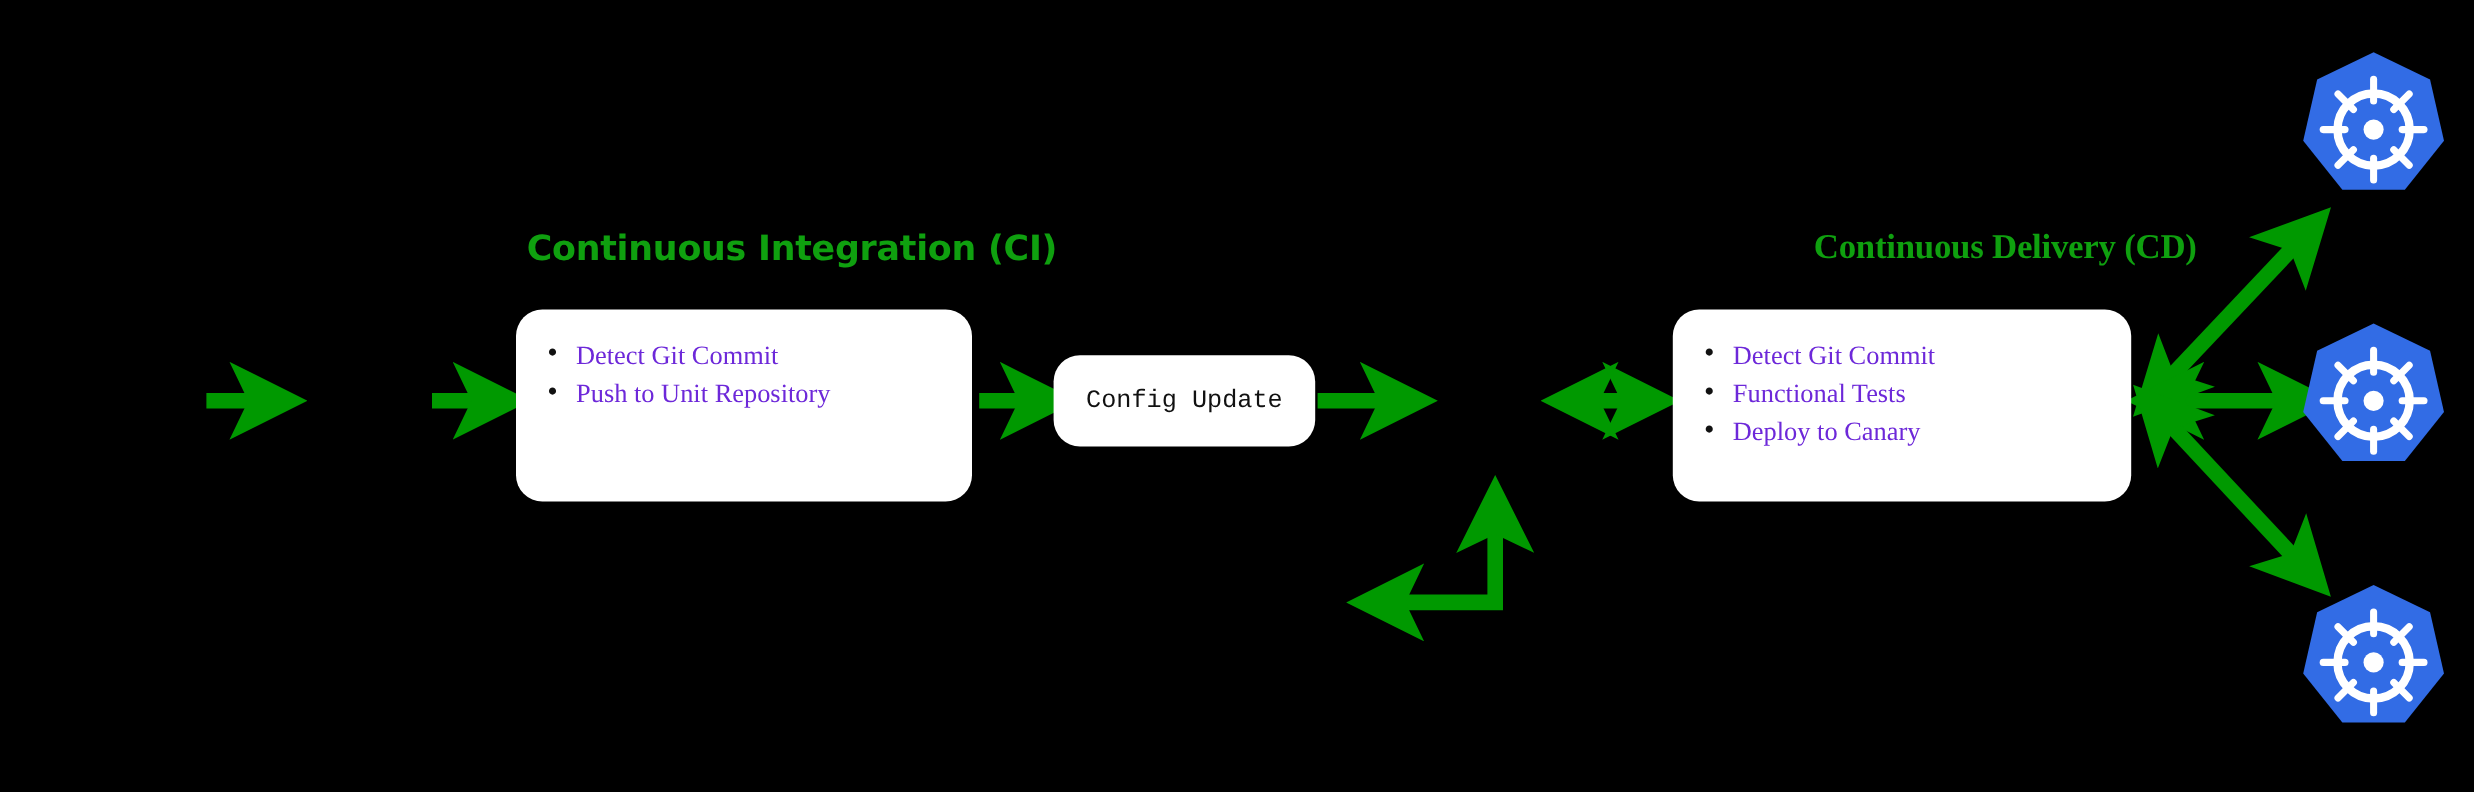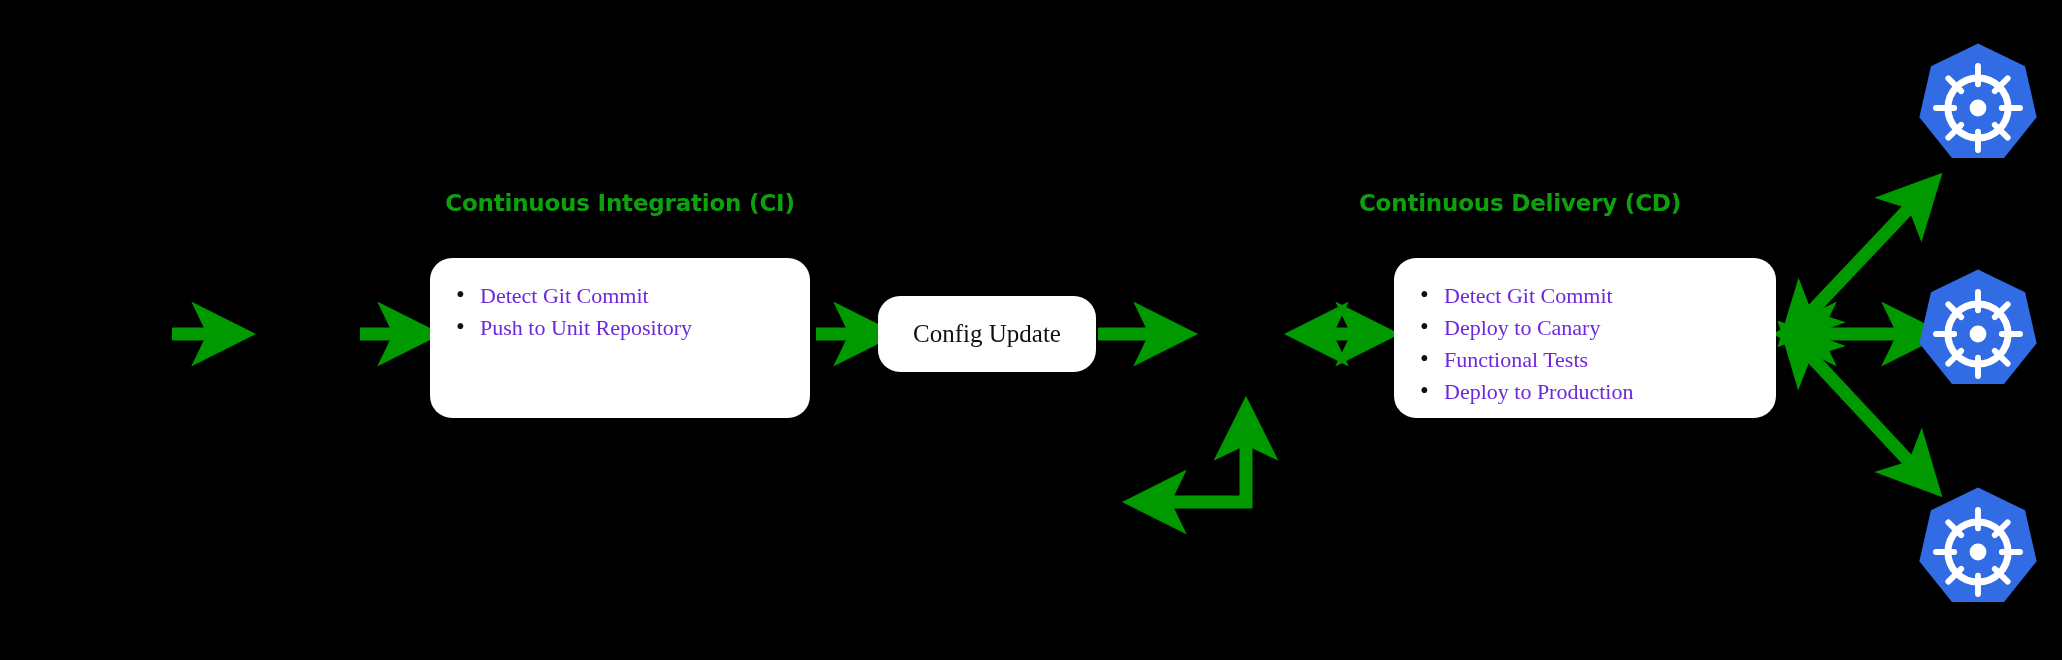--- a/index.html
+++ b/index.html
@@ -23,25 +23,26 @@
     top: 0;
     width: 2062px;
     height: 660px;
   }
   
   .section-title {
     position: absolute;
     color: #0fa00f;
     font-family: "DejaVu Sans", sans-serif;
     font-weight: bold;
-    font-size: 23px;
+    font-size: 29px;
     letter-spacing: -0.2px;
     white-space: nowrap;
     text-align: center;
     transform: translateX(-50%);
+    margin-left: 40px;
   }
   
   .card {
     position: absolute;
     background: #ffffff;
     border-radius: 22px;
     box-sizing: border-box;
   }
   .card ul {
     list-style: none;
@@ -63,22 +64,22 @@
     left: 4px;
     top: -1px;
     font-size: 25px;
     color: #111111;
   }
   .card-plain {
     display: flex;
     align-items: center;
     justify-content: center;
     color: #111111;
-    font-size: 25px;
-    font-family: Liberation Serif, serif;
+    font-size: 21px;
+    font-family: Liberation Mono, monospace;
   }
   
   .k8s {
     position: absolute;
   }
 </style>
 </head>
 <body>
 
 <div id="stage">
@@ -134,28 +135,27 @@
 
   <div class="card" style="left:430px; top:258px; width:380px; height:160px; padding:22px 0 0 22px;">
     <ul>
       <li>Detect Git Commit</li>
       <li>Push to Unit Repository</li>
     </ul>
   </div>
 
   <div class="card card-plain" style="left:878px; top:296px; width:218px; height:76px;">Config Update</div>
 
-  <div class="section-title" style="left:1520px; top:190px;">Continuous Delivery (CD)</div>
+  <div class="section-title" style="left:1631px; top:190px;font-family:Liberation Serif, serif;">Continuous Delivery (CD)</div>
 
   <div class="card" style="left:1394px; top:258px; width:382px; height:160px; padding:22px 0 0 22px;">
     <ul>
       <li>Detect Git Commit</li>
+      <li>Functional Tests</li>
       <li>Deploy to Canary</li>
-      <li>Functional Tests</li>
-      <li>Deploy to Production</li>
     </ul>
   </div>
 
   <div class="k8s" style="left:1908px; top:38px; width:140px; height:140px;">
     <svg viewBox="0 0 100 100" width="140" height="140">
       <polygon points="50,4 83.6,20.2 91.9,56.6 68.6,85.8 31.4,85.8 8.1,56.6 16.4,20.2" fill="#326ce5"></polygon>
       <g fill="none" stroke="#ffffff" stroke-width="4.2" stroke-linecap="round">
         <circle cx="50" cy="50" r="21.5" stroke-width="5"></circle>
         <line x1="50" y1="20" x2="50" y2="33"></line>
         <line x1="50" y1="67" x2="50" y2="80"></line>

